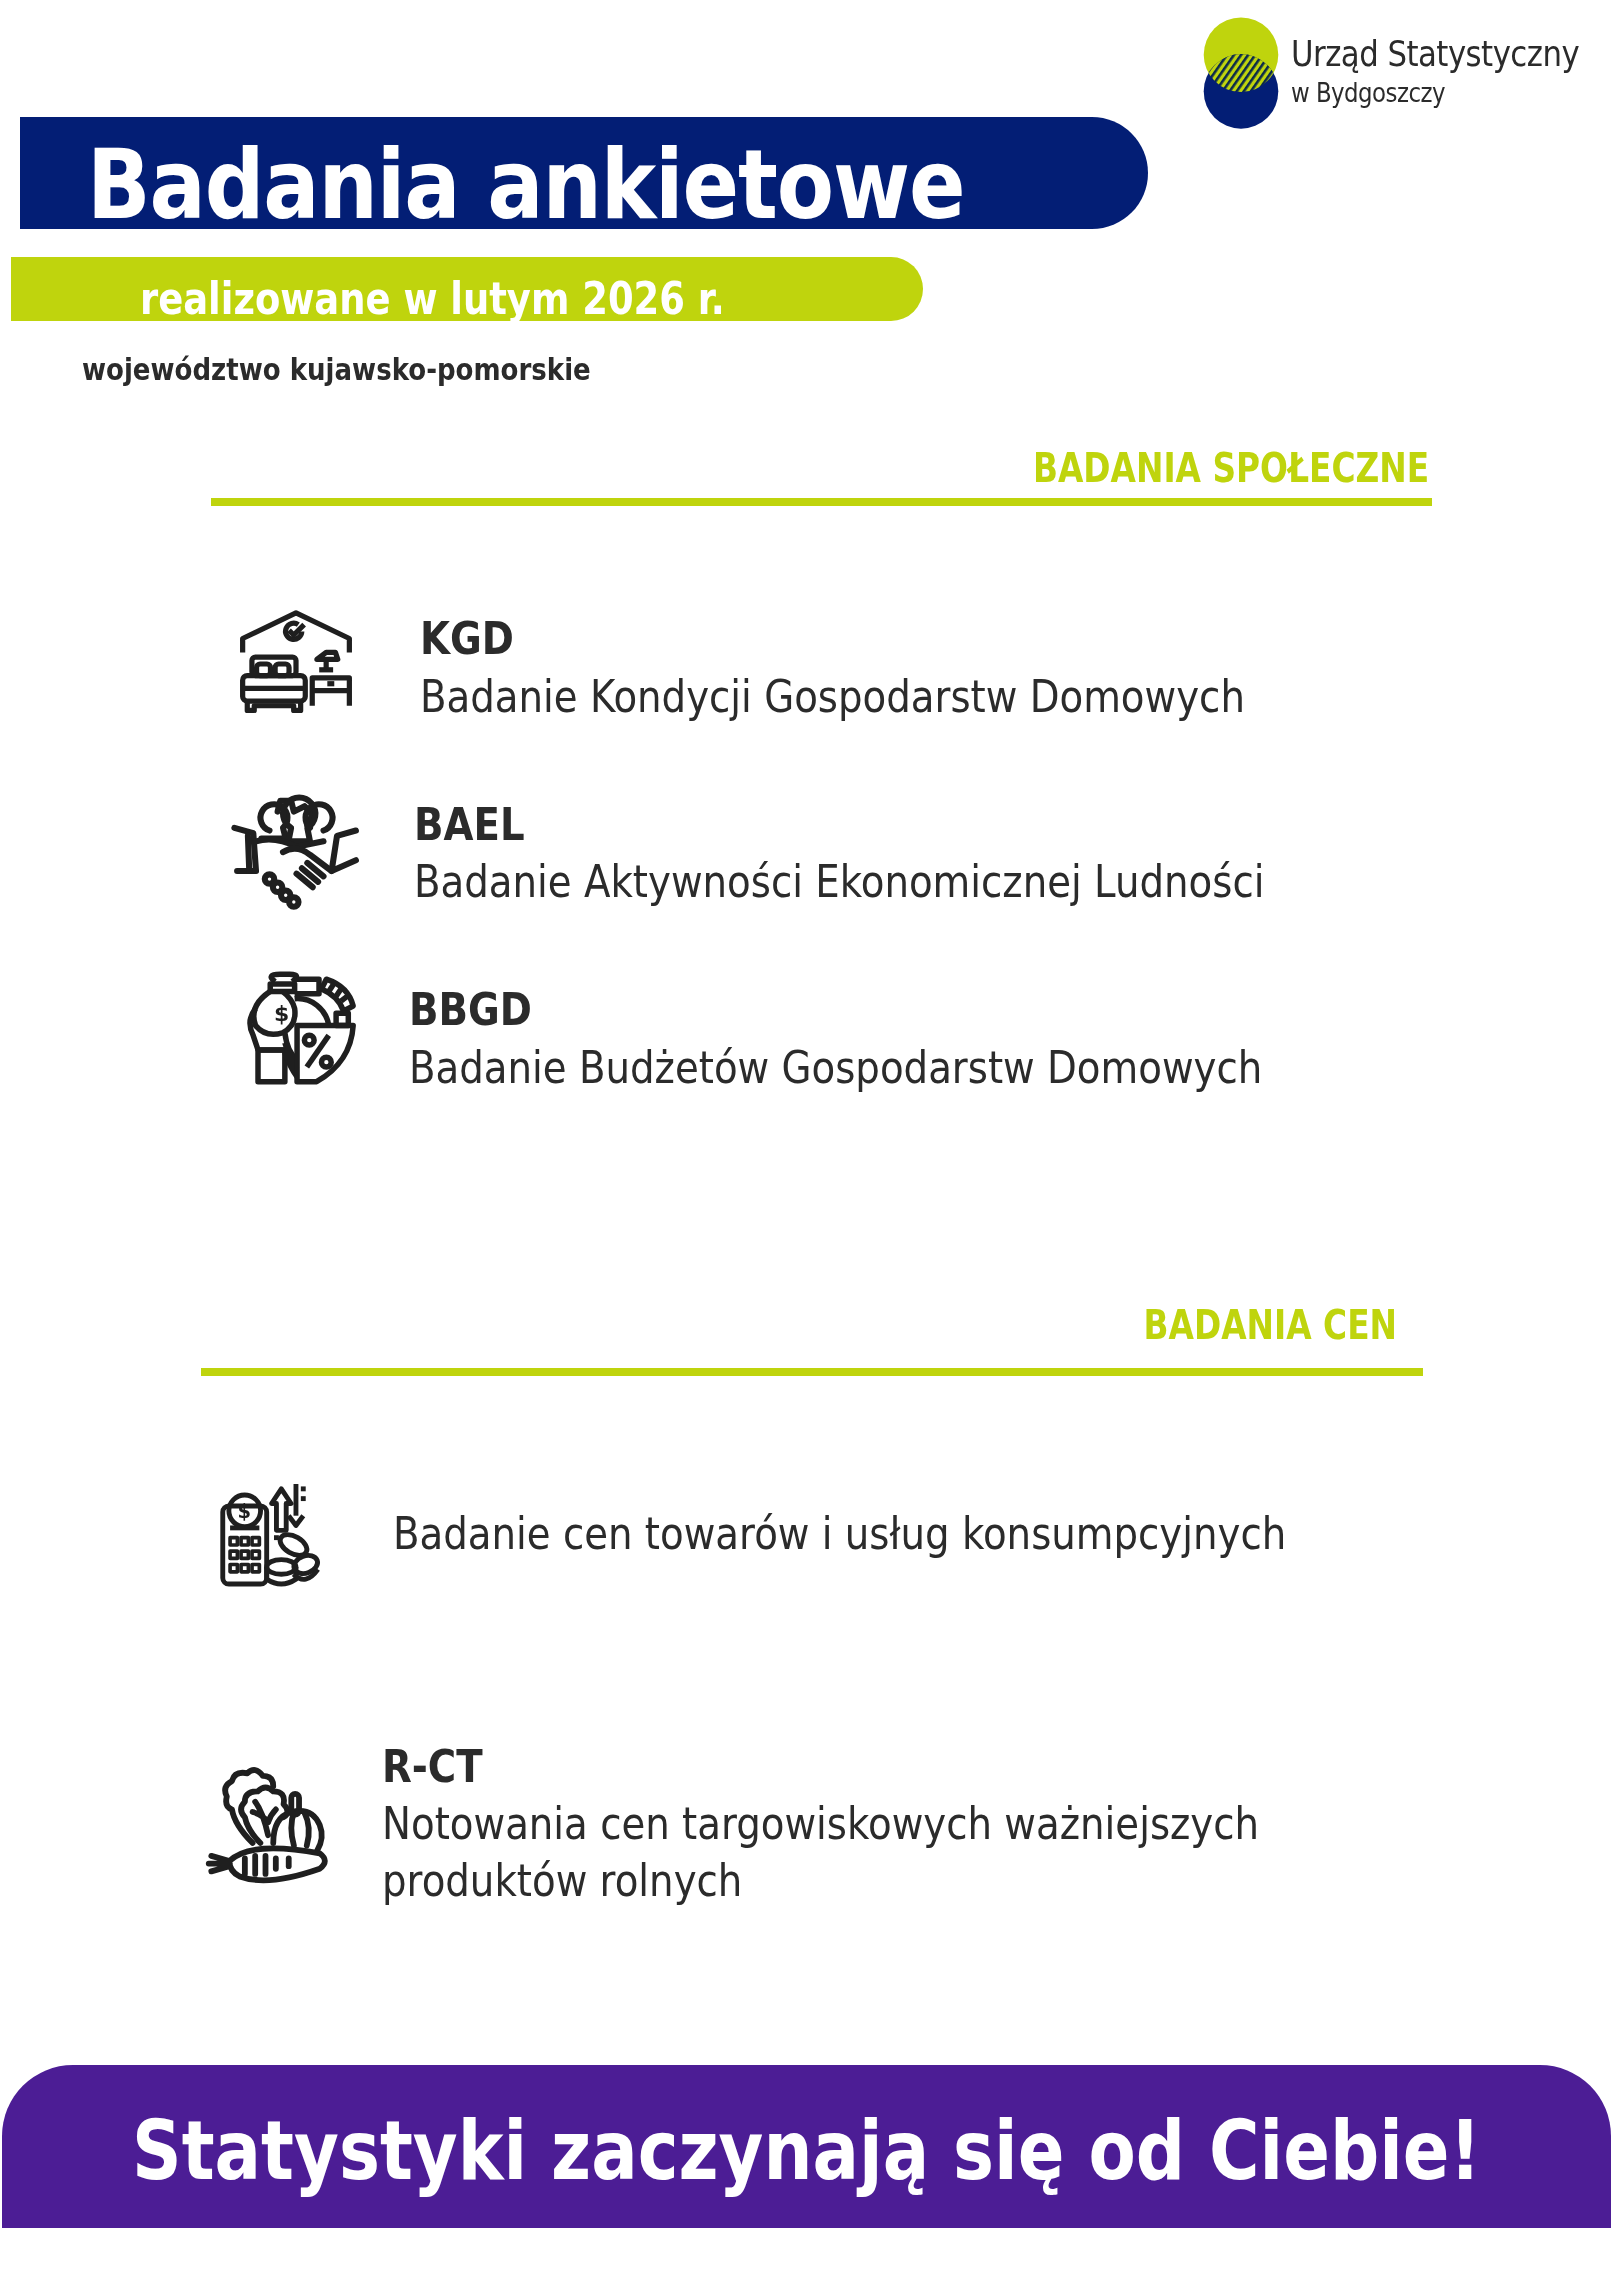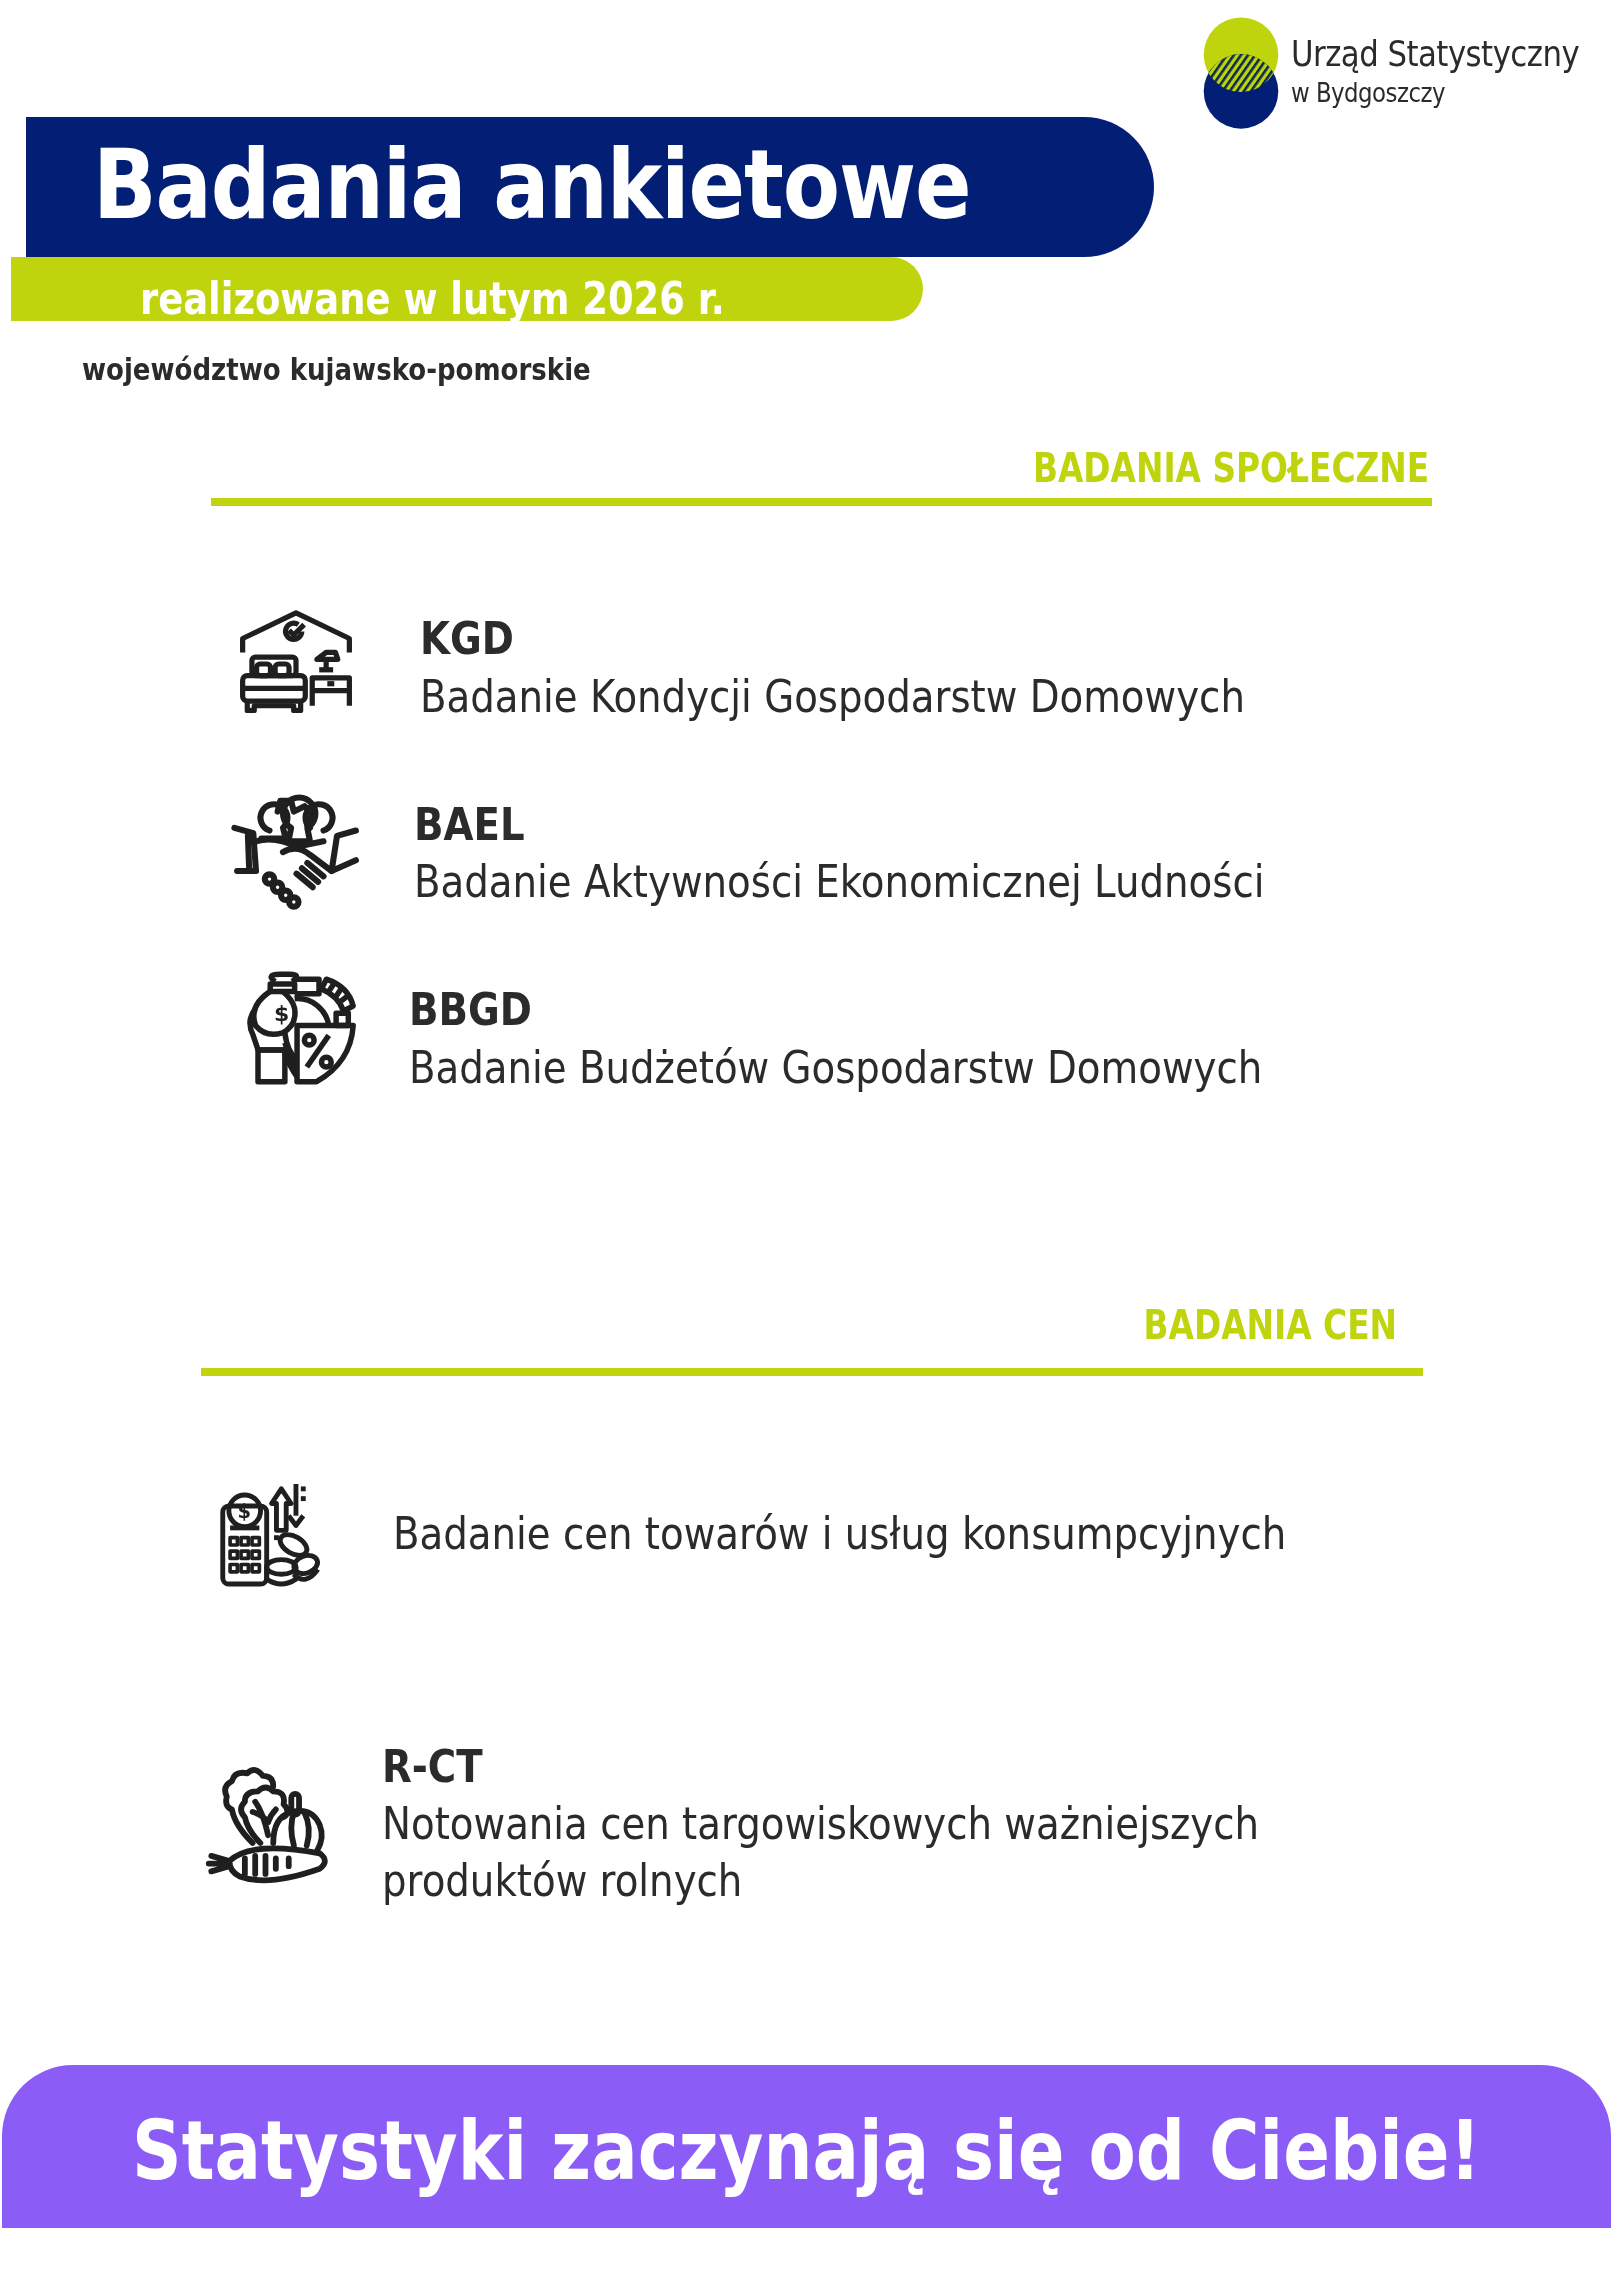--- a/index.html
+++ b/index.html
@@ -10,21 +10,21 @@
   .abs { position:absolute; }
 
   
   .logo { left:1196px; top:16px; width:412px; height:116px; }
   .logo svg { position:absolute; left:0; top:0; }
   .logo-line1 { position:absolute; left:95px; top:18px; font-size:35px; color:#2b2b2b; font-family:"DejaVu Sans", sans-serif; font-weight:normal; letter-spacing:-0.6px; white-space:nowrap; transform:scaleX(0.88); transform-origin:left; }
   .logo-line2 { position:absolute; left:95px; top:62px; font-size:26px; color:#2b2b2b; font-family:"DejaVu Sans", sans-serif; letter-spacing:-0.6px; white-space:nowrap; transform:scaleX(0.88); transform-origin:left; }
 
   
   .title-bar {
-    left:26px; top:117px; width:1128px; height:140px;
+    left:20px; top:117px; width:1128px; height:112px;
     border-radius:0 70px 70px 0;
   }
   .title-text {
     position:absolute; left:67px; top:10.3px; color:#ffffff; font-weight:bold;
     font-size:97px; line-height:116px; white-space:nowrap; font-family:"DejaVu Sans", sans-serif;
     letter-spacing:-1.3px; transform:scaleX(0.86); transform-origin:left;
   }
   .sub-bar {
     left:11px; top:257px; width:912px; height:64px;
     border-radius:0 42px 42px 0;
@@ -221,16 +221,16 @@
     <line x1="42" y1="72" x2="42" y2="86"></line>
     <line x1="50" y1="72" x2="50" y2="86"></line>
     <line x1="58" y1="74" x2="58" y2="82"></line>
     <line x1="68" y1="74" x2="68" y2="80"></line>
   </svg>
 </div>
 <div class="abs item-code" style="left:382px; top:1740px;">R-CT</div>
 <div class="abs item-name" style="left:382px; top:1795px;">Notowania cen targowiskowych ważniejszych</div>
 <div class="abs item-name" style="left:382px; top:1852px;">produktów rolnych</div>
 
-<div class="abs footer" style="background:#8b5cf6;">
+<div class="abs footer" style="background:#4c1d95;">
   <div class="footer-text">Statystyki zaczynają się od Ciebie!</div>
 </div>
 
 
 </body></html>

